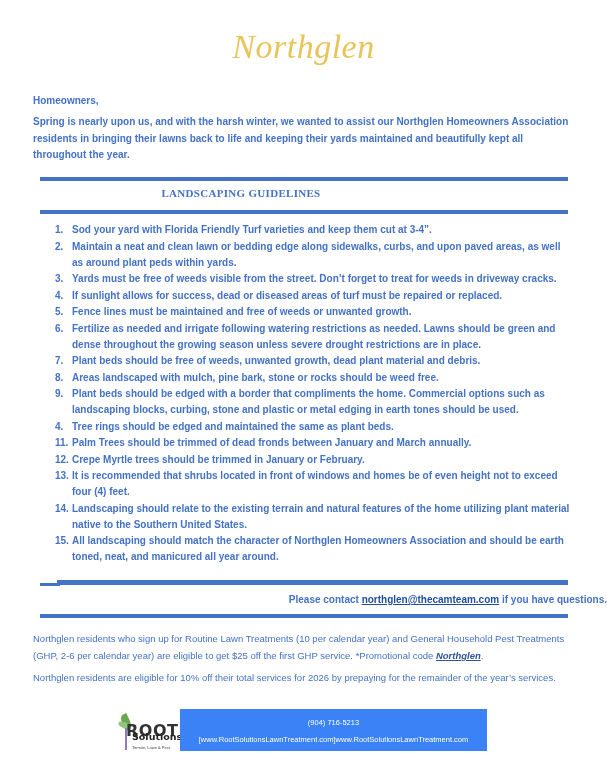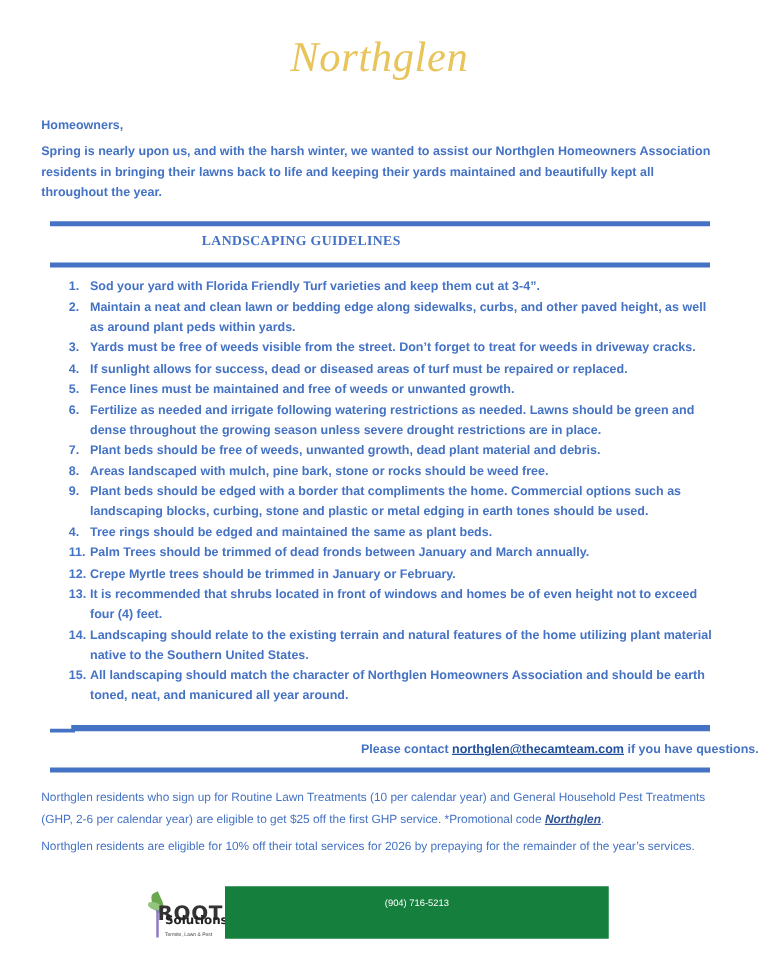--- a/index.html
+++ b/index.html
@@ -64,41 +64,41 @@
     }
     .logo .leaf1 { position:absolute; left:4px; top:2px; width:8px; height:16px; background:#6aa84f; border-radius:50% 0; transform: rotate(-25deg); }
     .logo .leaf2 { position:absolute; left:0px; top:10px; width:12px; height:6px; background:#93c47d; border-radius:50%; transform: rotate(20deg); }
     .logo .root-stem { position:absolute; left:7px; top:16px; width:2px; height:22px; background:#8e7cc3; }
     .logo .word1 { position:absolute; left:8px; top:9px; font-size:16px; font-weight:bold; color:#333; font-family:"DejaVu Sans", sans-serif; letter-spacing:0.5px; }
     .logo .word2 { position:absolute; left:14px; top:19px; font-size:9.5px; font-weight:bold; color:#222; font-family:"DejaVu Sans", sans-serif; }
     .logo .tag { position:absolute; left:14px; top:33px; font-size:4px; color:#444; }
 
     .banner {
       position: absolute; top: 709px; left: 180px; width: 307px; height: 42px;
-      background: #15803d; color: #ffffff; text-align: center;
+      background: #3b82f6; color: #ffffff; text-align: center;
       font-size: 7.5px;
     }
     .banner .phone { display:block; margin-top: 9px; }
     .banner .web { display:block; margin-top: 8px; white-space: nowrap; }
   </style>
 </head>
 <body>
 
 <div class="title">Northglen</div>
 
 <div class="greeting">Homeowners,</div>
 <div class="intro">Spring is nearly upon us, and with the harsh winter, we wanted to assist our Northglen Homeowners Association residents in bringing their lawns back to life and keeping their yards maintained and beautifully kept all throughout the year.</div>
 
 <div class="rule top1"></div>
 <div class="section-heading">LANDSCAPING GUIDELINES</div>
 <div class="rule top2"></div>
 
 <ol class="guidelines">
   <li><span class="num">1.</span><span>Sod your yard with Florida Friendly Turf varieties and keep them cut at 3-4”.</span></li>
-  <li><span class="num">2.</span><span>Maintain a neat and clean lawn or bedding edge along sidewalks, curbs, and other paved height, as well as around plant peds within yards.</span></li>
+  <li><span class="num">2.</span><span>Maintain a neat and clean lawn or bedding edge along sidewalks, curbs, and upon paved areas, as well as around plant peds within yards.</span></li>
   <li><span class="num">3.</span><span>Yards must be free of weeds visible from the street.   Don’t forget to treat for weeds in driveway cracks.</span></li>
   <li><span class="num">4.</span><span>If sunlight allows for success, dead or diseased areas of turf must be repaired or replaced.</span></li>
   <li><span class="num">5.</span><span>Fence lines must be maintained and free of weeds or unwanted growth.</span></li>
   <li><span class="num">6.</span><span>Fertilize as needed and irrigate following watering restrictions as needed.  Lawns should be green and dense throughout the growing season unless severe drought restrictions are in place.</span></li>
   <li><span class="num">7.</span><span>Plant beds should be free of weeds, unwanted growth, dead plant material and debris.</span></li>
   <li><span class="num">8.</span><span>Areas landscaped with mulch, pine bark, stone or rocks should be weed free.</span></li>
   <li><span class="num">9.</span><span>Plant beds should be edged with a border that compliments the home.  Commercial options such as landscaping blocks, curbing, stone and plastic or metal edging in earth tones should be used.</span></li>
   <li><span class="num">4.</span><span>Tree rings should be edged and maintained the same as plant beds.</span></li>
   <li><span class="num">11.</span><span>Palm Trees should be trimmed of dead fronds between January and March annually.</span></li>
   <li><span class="num">12.</span><span>Crepe Myrtle trees should be trimmed in January or February.</span></li>
@@ -119,13 +119,14 @@
   <div class="leaf1"></div>
   <div class="leaf2"></div>
   <div class="root-stem"></div>
   <div class="word1">ROOT</div>
   <div class="word2">Solutions</div>
   <div class="tag">Termite, Lawn &amp; Pest</div>
 </div>
 
 <div class="banner">
   <span class="phone">(904) 716-5213</span>
+  <span class="web">[www.RootSolutionsLawnTreatment.com]www.RootSolutionsLawnTreatment.com</span>
 </div>
 
 </body></html>

